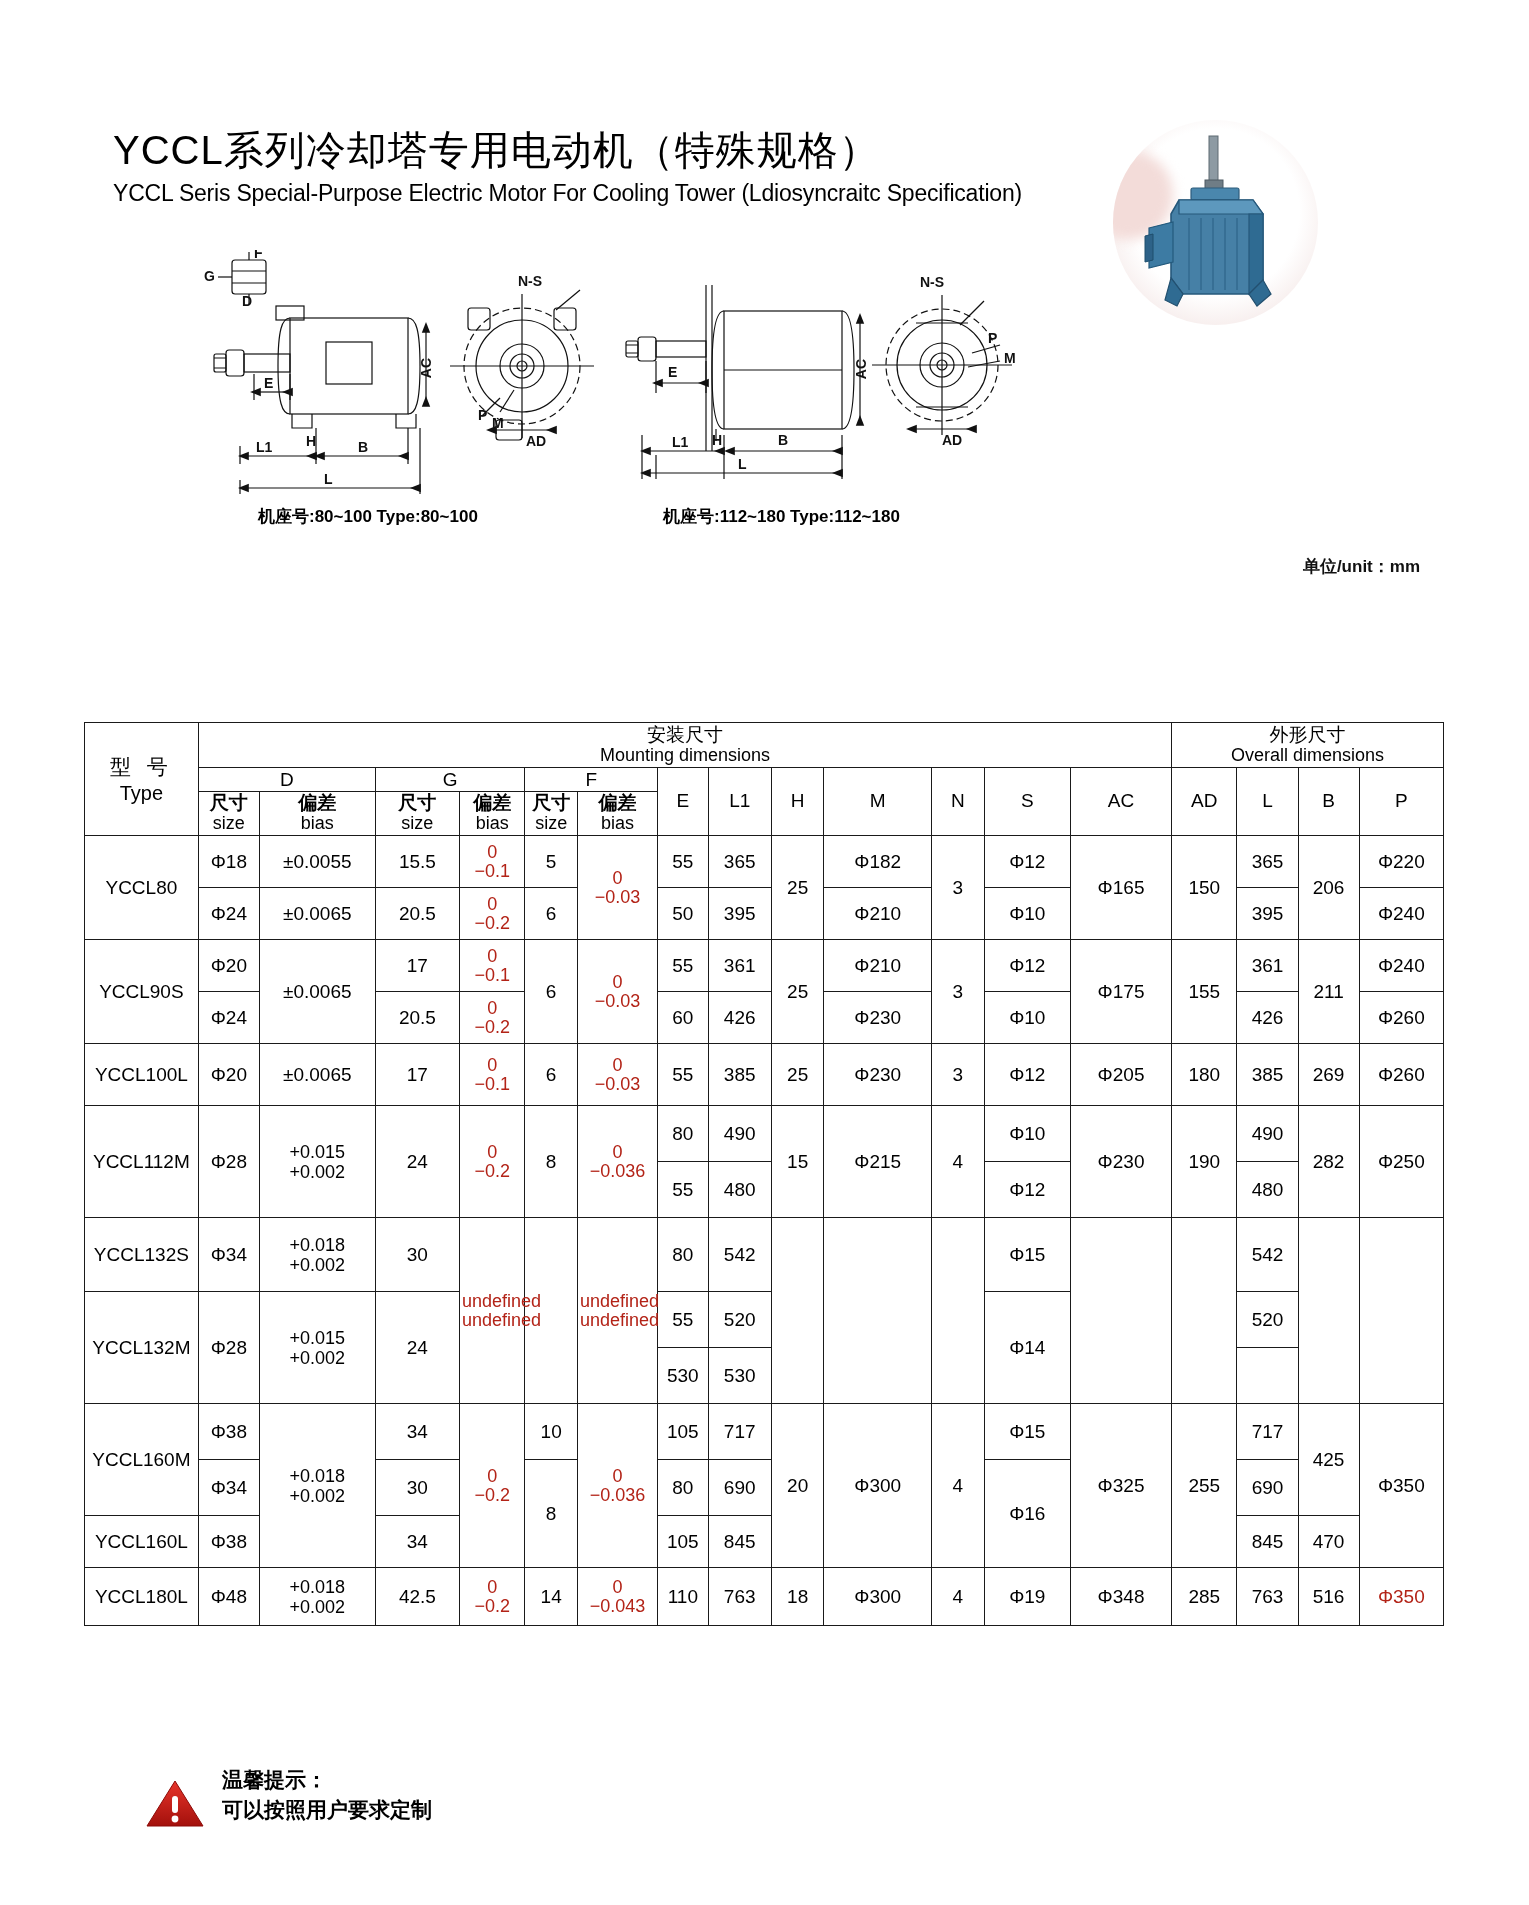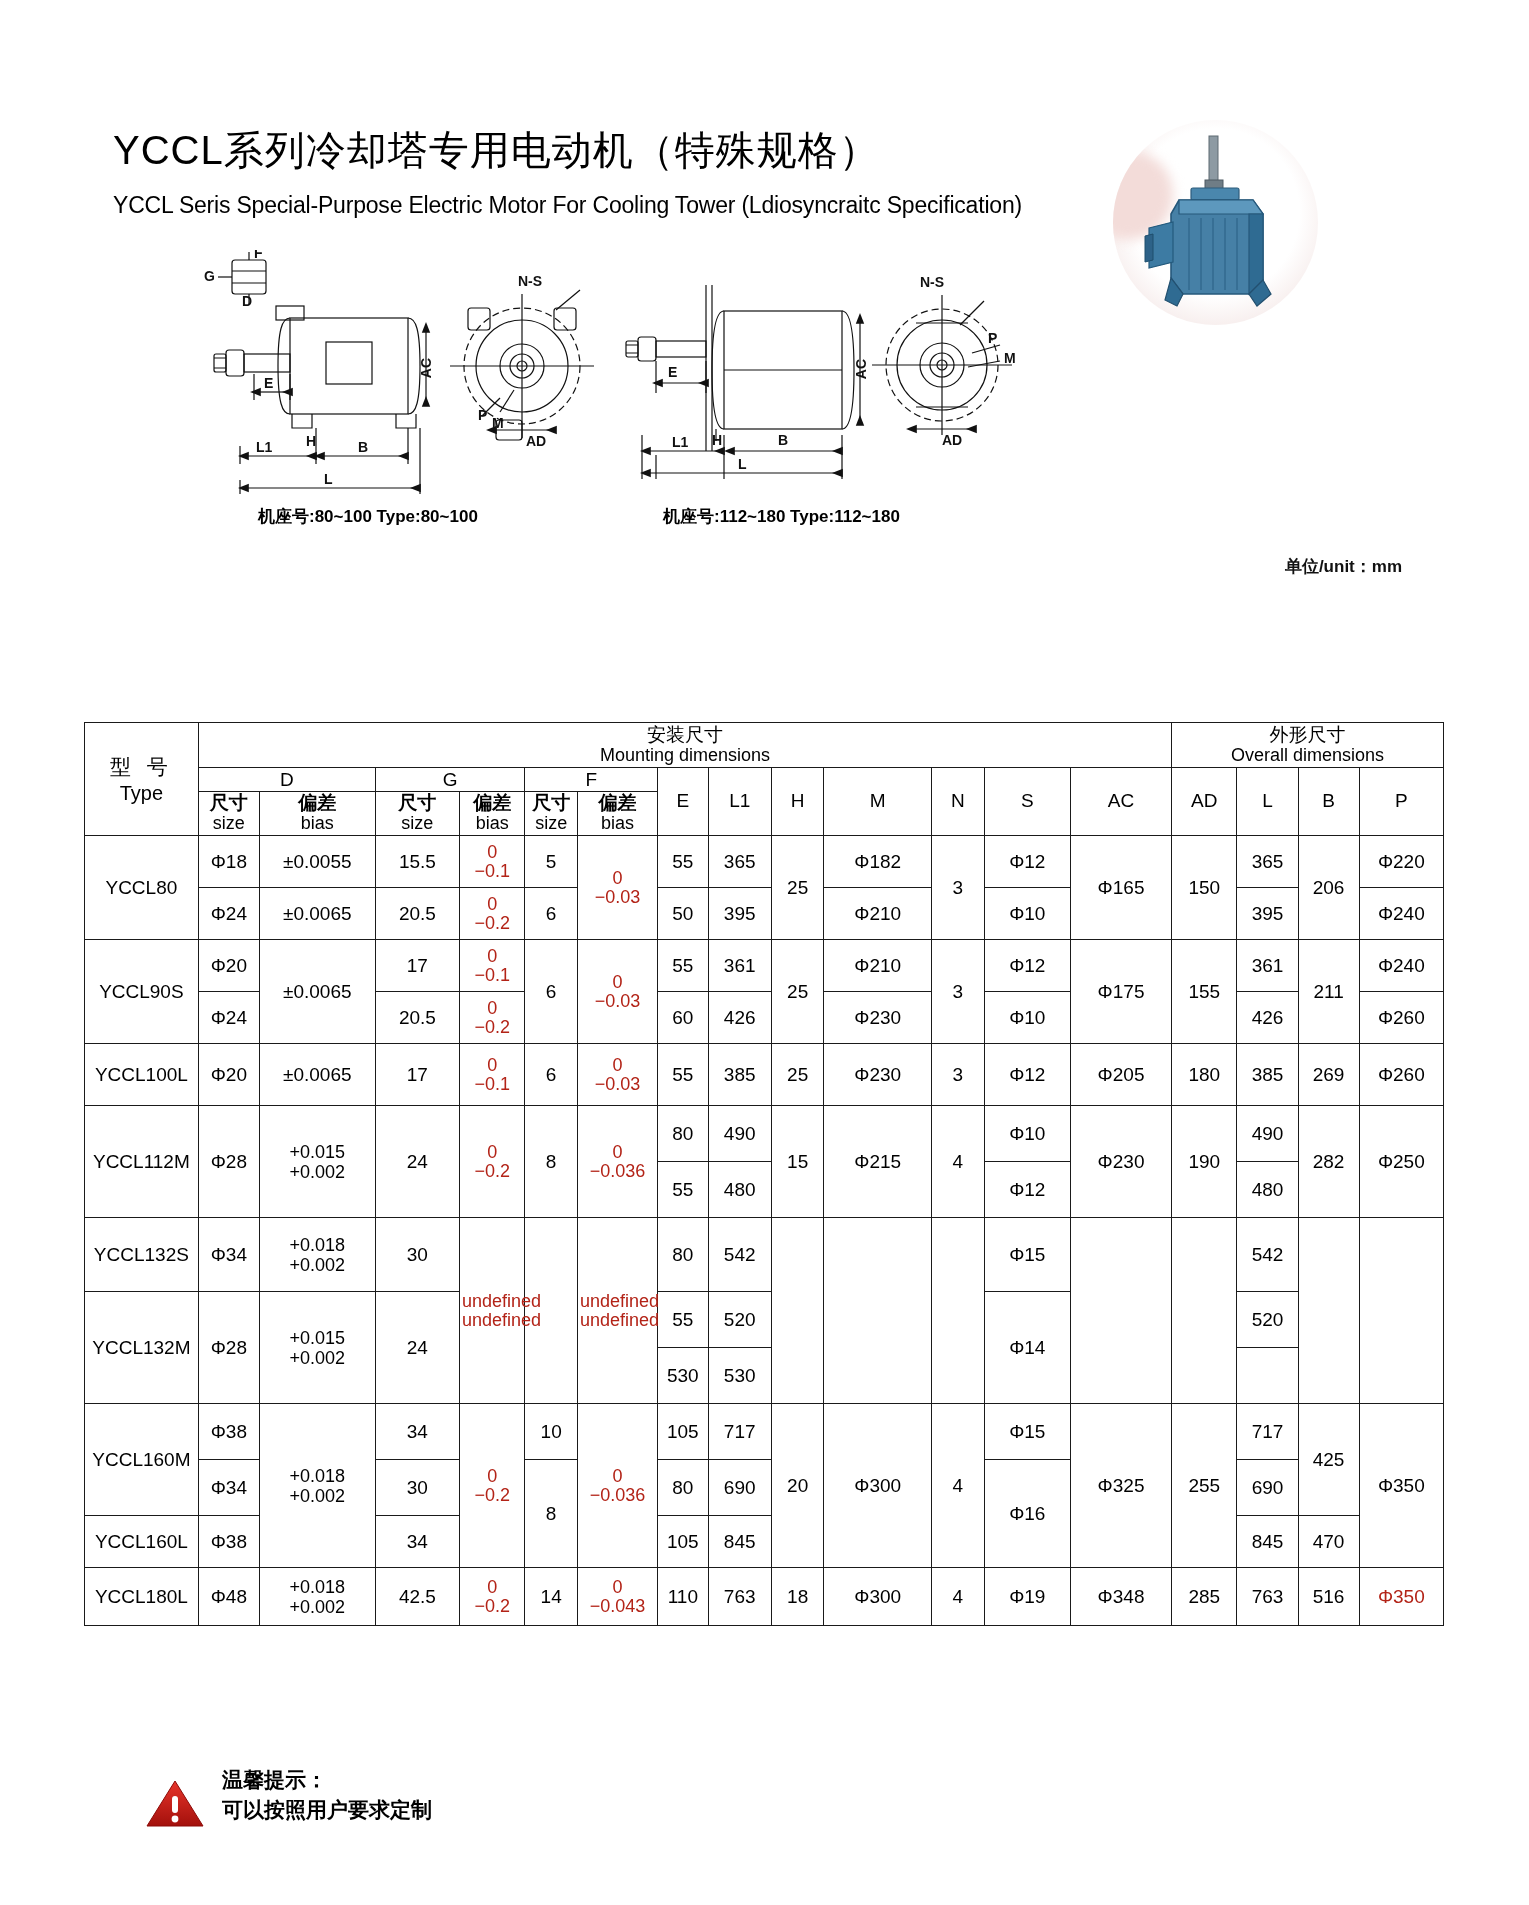--- a/index.html
+++ b/index.html
@@ -13,41 +13,41 @@
   }
   .page{position:relative;width:1529px;height:1905px;}
 
   
   .title-block{position:absolute;left:113px;top:128px;}
   .main-title{
     font-size:40px;font-weight:normal;letter-spacing:1px;
     line-height:1.1;white-space:nowrap;color:#000;
   }
   .sub-title{
-    font-size:23px;font-weight:500;margin-top:20px;white-space:nowrap;color:#000;
+    font-size:23px;font-weight:500;margin-top:8px;white-space:nowrap;color:#000;
     letter-spacing:-0.2px;
   }
 
   
   .photo{
     position:absolute;left:1113px;top:120px;width:205px;height:205px;
     border-radius:50%;
     background:radial-gradient(circle at 50% 45%, #ffffff 55%, #f6eceb 78%, #f2e2e0 100%);
     overflow:hidden;
   }
   .photo .blur-a{position:absolute;left:-30px;top:30px;width:90px;height:90px;border-radius:50%;background:#f3dcd9;filter:blur(6px);}
   .photo svg{position:absolute;left:18px;top:8px;}
 
   
   .draw{position:absolute;}
   .cap{
     position:absolute;font-size:17px;font-weight:bold;white-space:nowrap;color:#000;
   }
   .unit-note{
-    position:absolute;right:127px;top:555px;font-size:17px;font-weight:bold;white-space:nowrap;
+    position:absolute;right:109px;top:555px;font-size:17px;font-weight:bold;white-space:nowrap;
   }
 
   
   table.spec{
     position:absolute;left:84px;top:722px;
     border-collapse:collapse;
     width:1360px;
     table-layout:fixed;
   }
   table.spec td,table.spec th{

